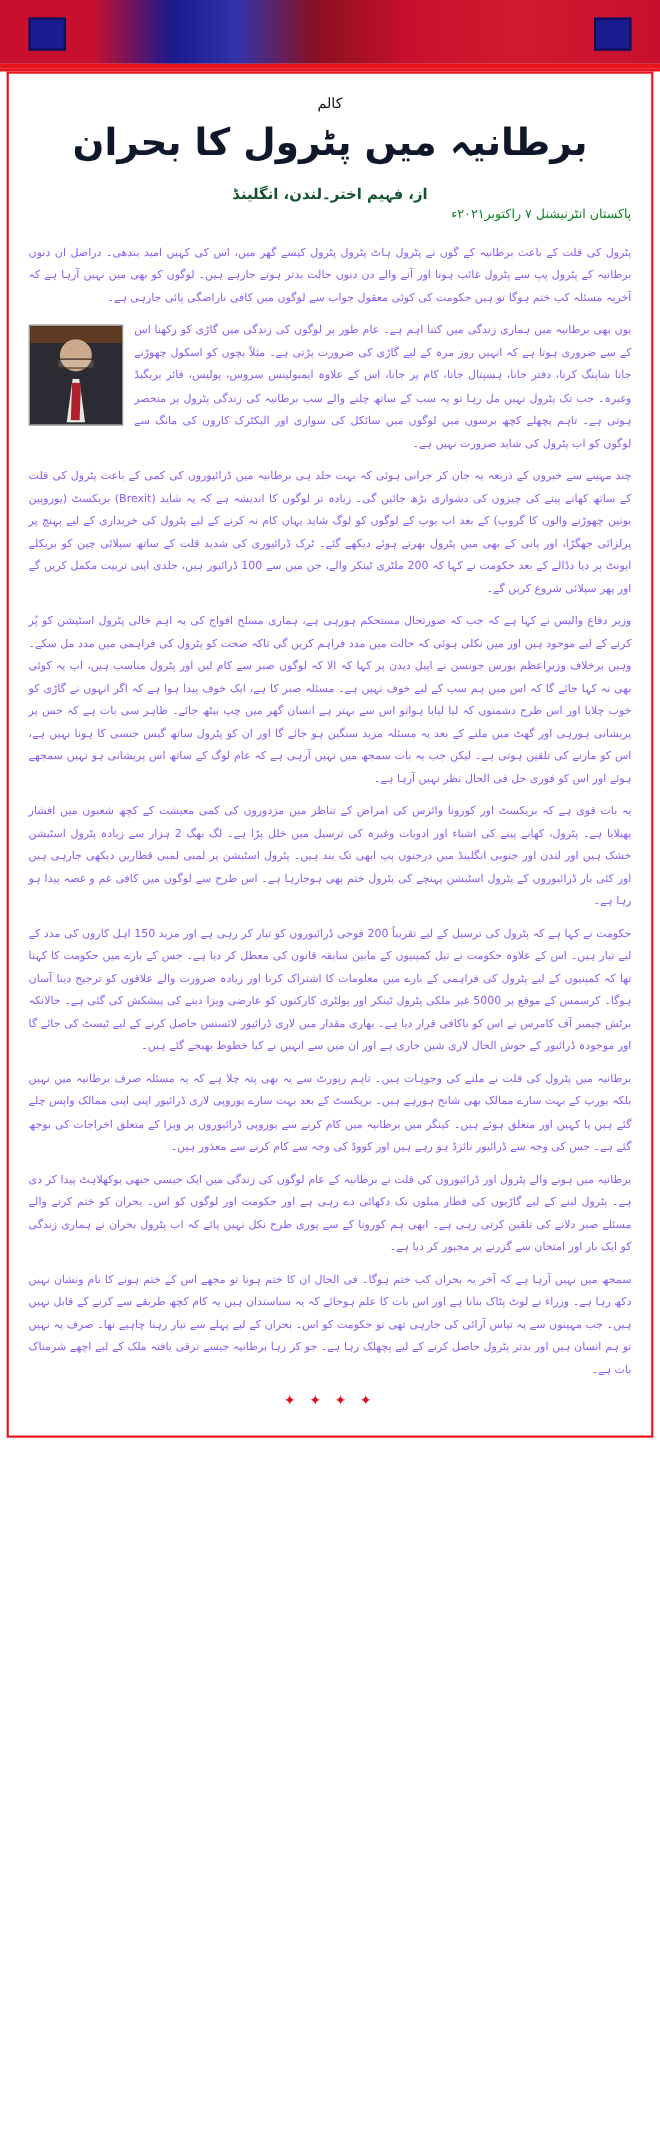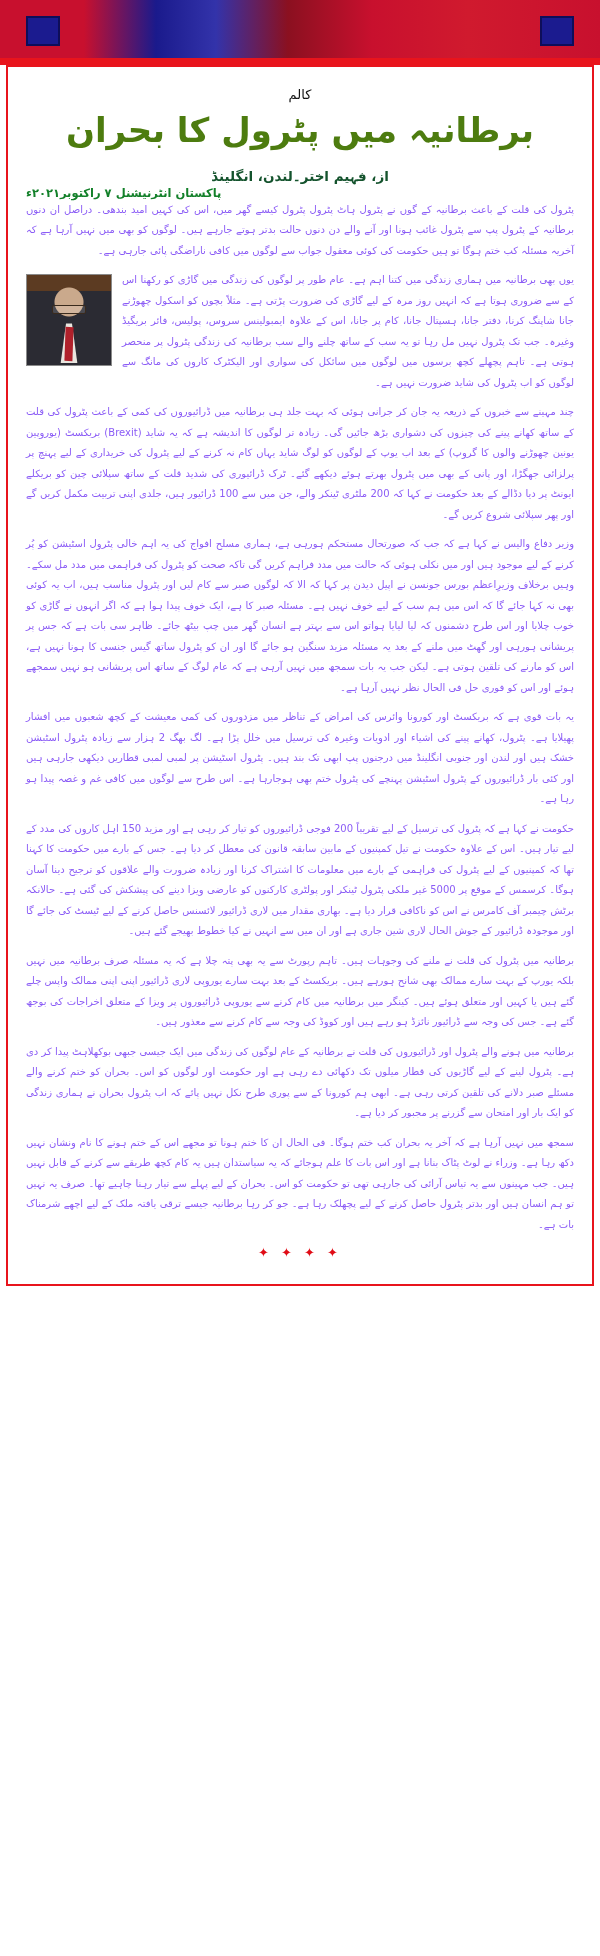--- a/index.html
+++ b/index.html
@@ -64,40 +64,40 @@
   
   .kicker {
     text-align: center;
     font-size: 13px;
     color: #111;
     margin: 6px 0 4px 0;
     font-family: "DejaVu Sans", sans-serif;
   }
   .headline {
     text-align: center;
-    color: #4d7c0f;
+    color: #0f172a;
     font-size: 34px;
     font-weight: bold;
     line-height: 1.35;
     margin: 6px 0 14px 0;
     letter-spacing: 0;
   }
   .byline {
     text-align: center;
     color: #14532d;
     font-size: 13.5px;
     font-weight: bold;
     margin: 2px 0 2px 0;
   }
   .pubinfo {
-    text-align: left;
+    text-align: right;
     color: #13802a;
     font-size: 11.5px;
-    font-weight: bold;
-    margin: 2px 0 0 0;
+    font-weight: normal;
+    margin: 2px 0 20px 0;
   }
   
   .body {
     font-size: 10px;
     line-height: 2.05;
     color: #8b5cf6;
     text-align: justify;
     text-align-last: right;
   }
   .body p {

